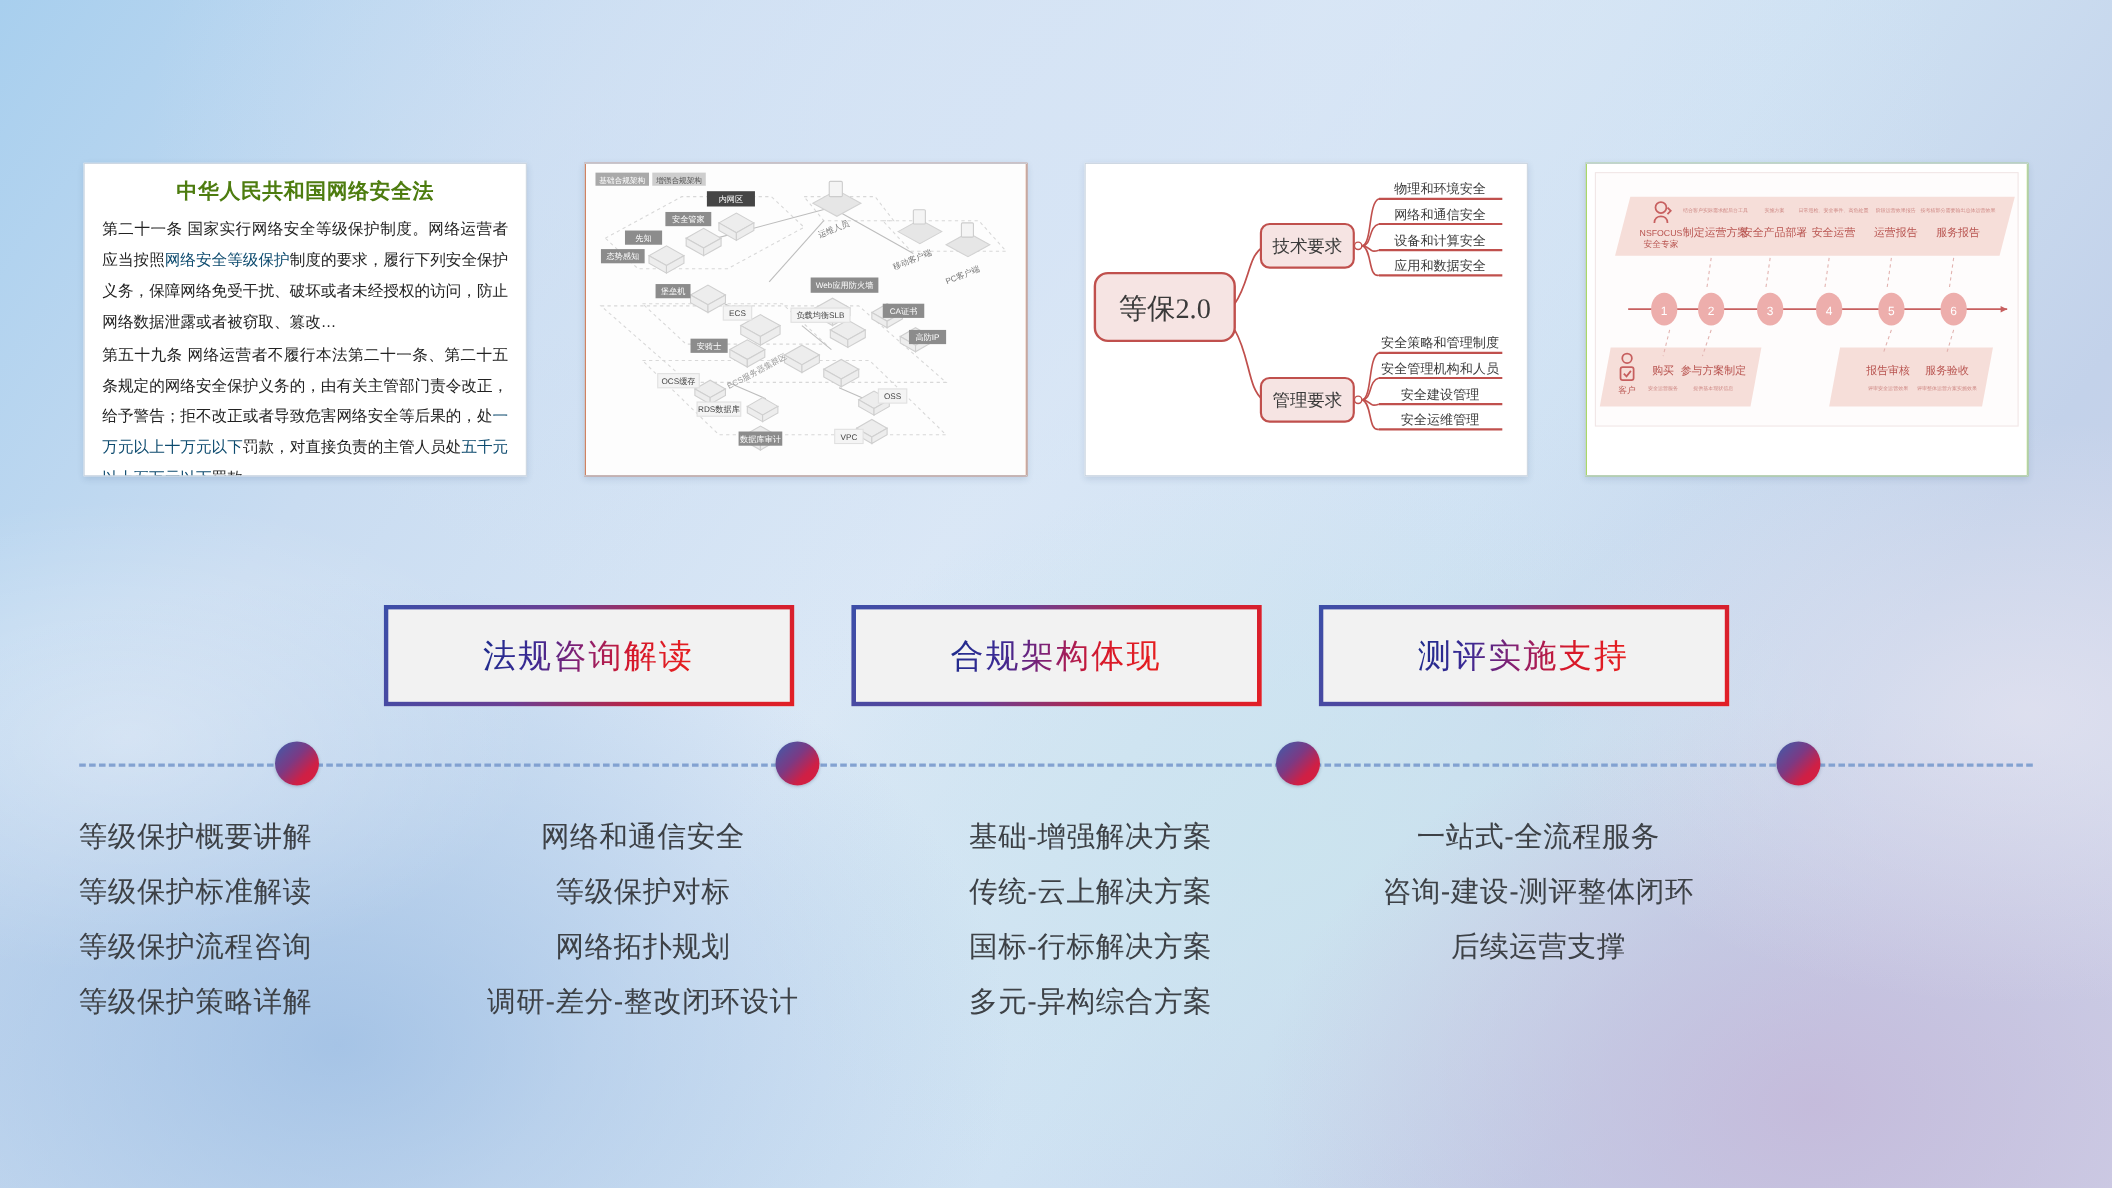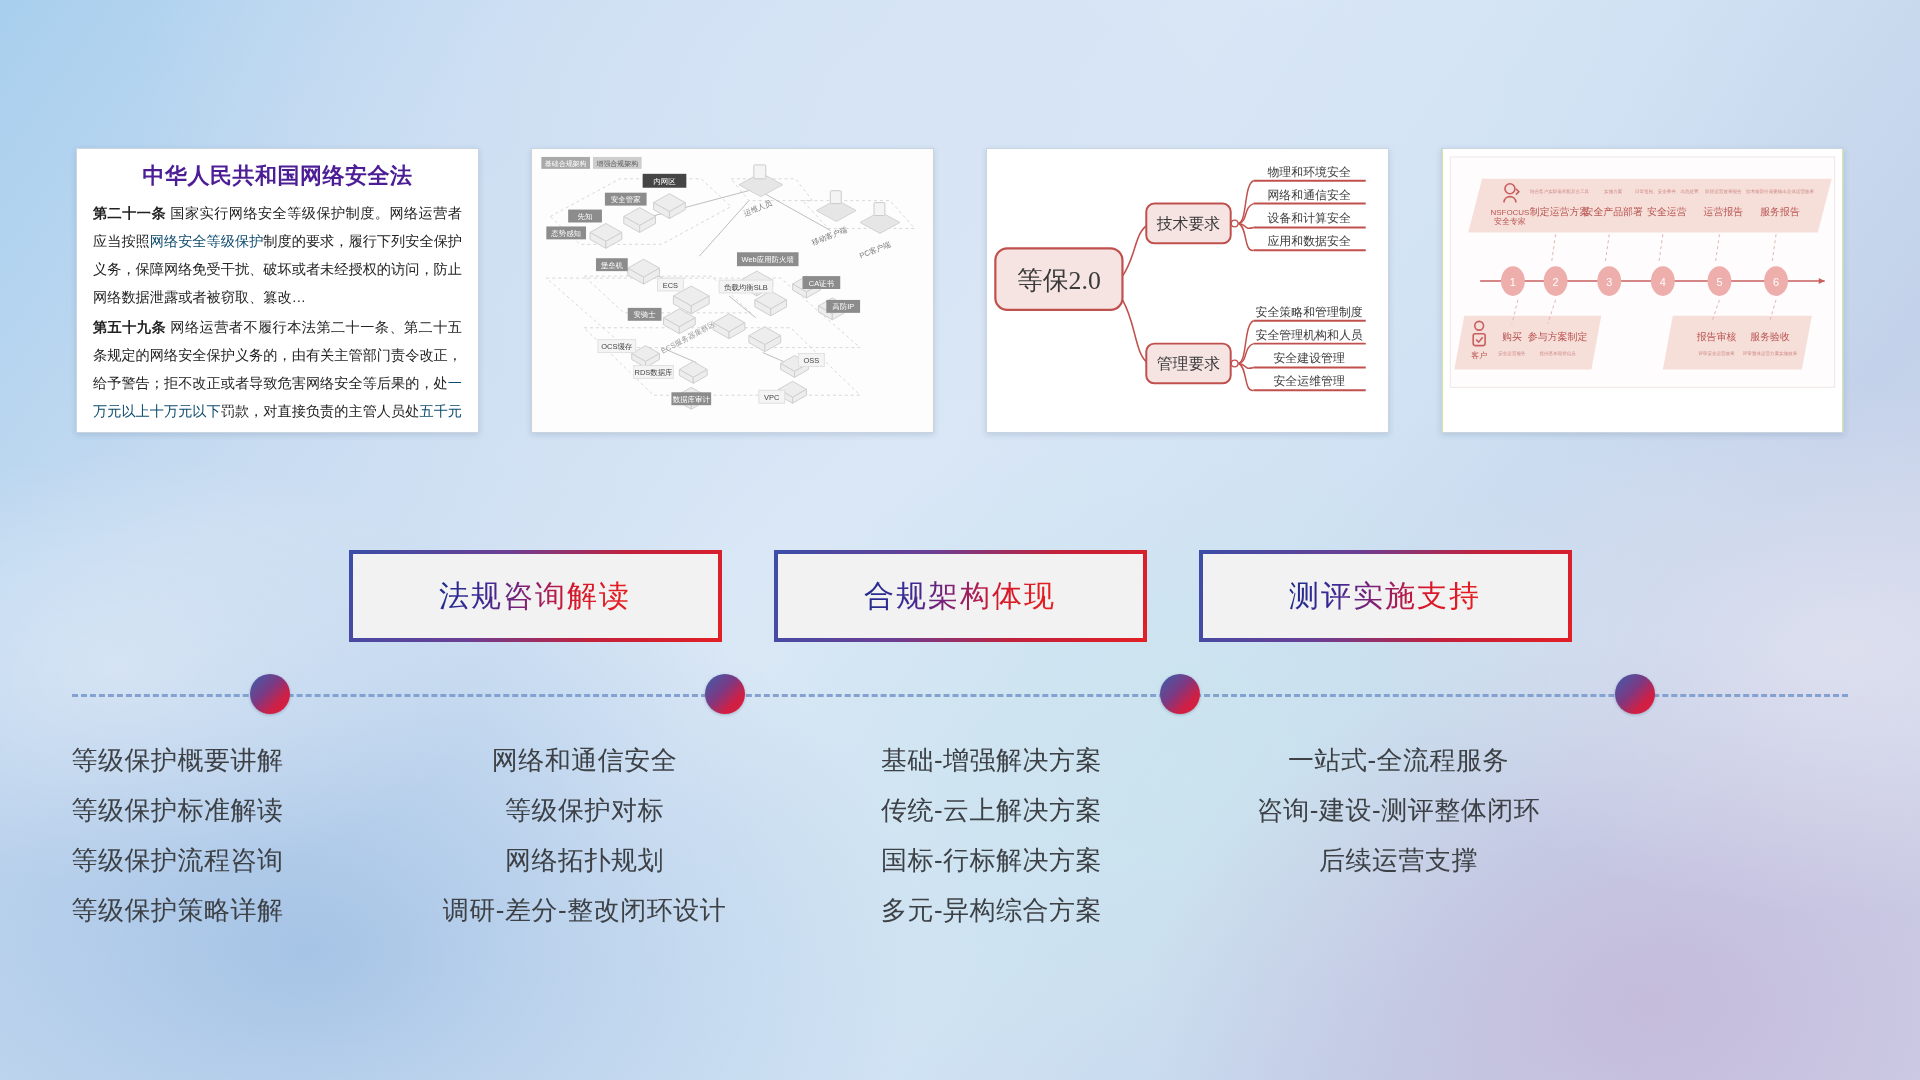--- a/index.html
+++ b/index.html
@@ -38,30 +38,30 @@
     background: #fff;
     border: 1px solid #c9d4e0;
     box-shadow: 0 2px 6px rgba(40,70,110,0.16);
     overflow: hidden; position: relative;
   }
 
   
   .law-card { padding: 12px 16px 10px 16px; }
   .law-title {
     text-align: center; font-weight: bold;
-    font-size: 22px; color: #4c1d95; letter-spacing: .5px;
+    font-size: 19px; color: #4d7c0f; letter-spacing: .5px;
     margin-bottom: 9px;
   }
   .law-para { font-size: 14.2px; line-height: 1.97; color: #222; text-align: justify; }
-  .law-para b { font-weight: bold; }
+  .law-para b { font-weight: normal; }
   .law-para .red { color: #0c4a6e; }
   .law-para + .law-para { margin-top: 2px; }
 
   
-  .arch-card { background: #fef9c3; }
+  .arch-card { background: #c2410c; }
   .arch-card svg { display: block; width: 100%; height: 100%; }
 
   
   .mm-card { background: #fff; }
   .mm-card svg { display: block; width: 100%; height: 100%; }
 
   
   .tl-card { background: #84cc16; }
   .tl-card svg { display: block; width: 100%; height: 100%; }
 

